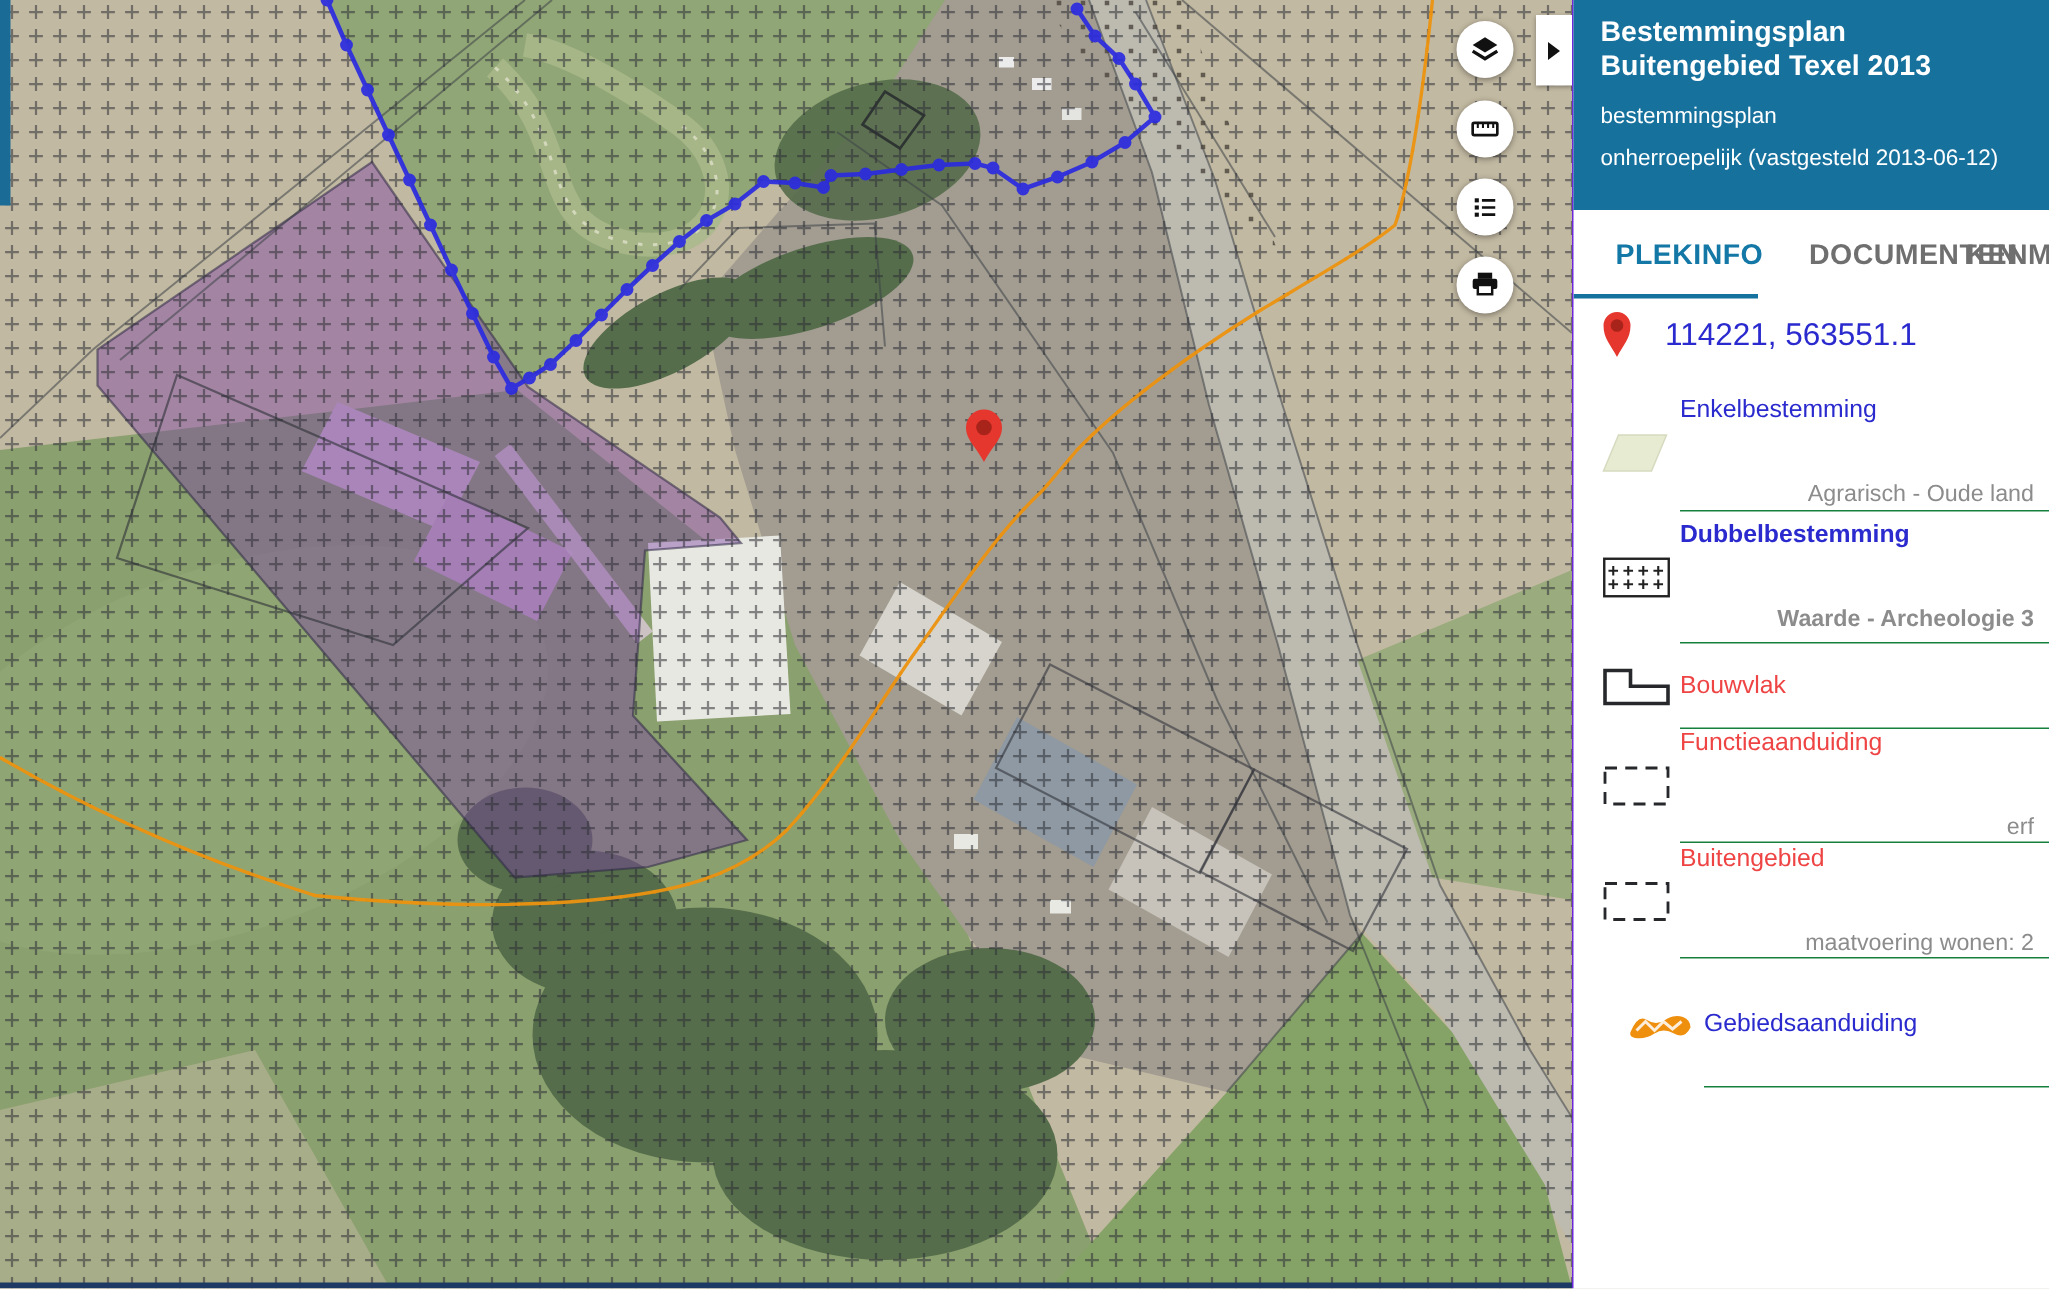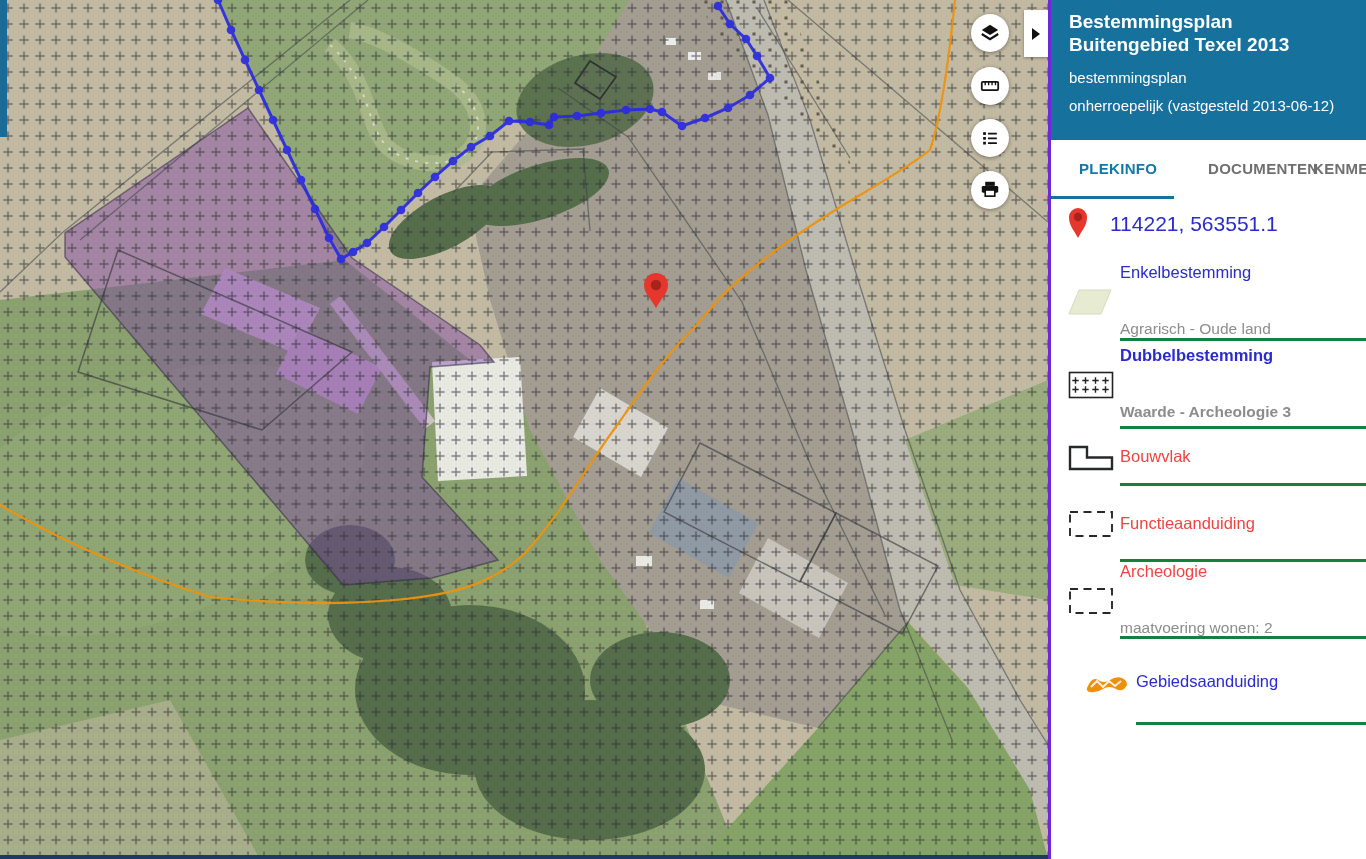--- a/index.html
+++ b/index.html
@@ -15,42 +15,42 @@
              background:#fff; box-shadow:0 1px 4px rgba(0,0,0,.4); cursor:pointer;
              display:flex; align-items:center; justify-content:center; }
   .map-btn svg { width:26px; height:26px; }
 
   #collapse-tab { position:absolute; left:1024px; top:10px; width:24px; height:47px;
                   background:#fff; box-shadow:0 1px 3px rgba(0,0,0,.35);
                   display:flex; align-items:center; justify-content:center; cursor:pointer; }
 
   
   #panel { position:absolute; left:1048px; top:0; width:318px; height:859px;
-           background:#fff; border-left:3px solid #6d28d9; }
+           background:#fff; border-left:1px solid #6d28d9; }
   #panel-header { background:#17719d; color:#fff; padding:10px 18px 0 18px; height:140px; }
   #panel-title { font-size:19px; font-weight:bold; line-height:23px; margin-bottom:8px; }
   .panel-sub { font-size:15px; line-height:28px; font-weight:400; }
 
   #tabs { position:relative; height:60px; white-space:nowrap; overflow:hidden; }
-  .tab { position:absolute; top:20px; font-size:15px; font-weight:bold; letter-spacing:.3px;
+  .tab { position:absolute; top:20px; font-size:19px; font-weight:bold; letter-spacing:.3px;
          color:#6f6f6f; cursor:pointer; text-transform:uppercase; }
   .tab.active { color:#1478a6; }
   #tab-underline { position:absolute; left:0; top:56px; width:123px; height:3px; background:#15719e; }
 
   #coord-row { position:absolute; left:1068px; top:206px; display:flex; align-items:center; }
   #coord-text { margin-left:22px; font-size:21px; color:#2a2ace; margin-top:2px; }
 
   #info-list { position:absolute; left:1048px; top:262px; width:318px; }
   .info-row { display:flex; align-items:center; padding-left:14px; }
   .info-row .icon-col { width:58px; flex:0 0 58px; display:flex; justify-content:center; }
-  .info-row .txt-col { flex:1; border-bottom:3px solid #15803d; height:100%;
+  .info-row .txt-col { flex:1; border-bottom:1px solid #15803d; height:100%;
                        display:flex; flex-direction:column; justify-content:center; padding-right:10px;gap:35px; }
   .row-title { font-size:16.5px; color:#ef4444; line-height:22px; }
   .row-title.link { color:#2a2ace; cursor:pointer; }
-  .row-sub { font-size:15.5px; color:#8c8c8c; line-height:22px; }
+  .row-sub { font-size:15.5px; color:#8c8c8c; line-height:22px;text-align:right; }
 </style>
 </head>
 <body>
 
 <div id="app">
 
   <div id="map">
     <svg width="1048" height="859" viewBox="0 0 1048 859">
       <defs>
         <pattern id="plus" width="16" height="16" patternUnits="userSpaceOnUse">
@@ -263,32 +263,33 @@
       <div class="info-row" style="height: 76px;">
         <div class="icon-col">
           <span style="display:flex">
             <svg width="46" height="28" viewBox="0 0 46 28">
               <rect x="2" y="2" width="42" height="24" fill="none" stroke="#26282b" stroke-width="1.9" stroke-dasharray="8 5.5"></rect>
             </svg>
           </span>
         </div>
         <div class="txt-col">
           <div class="row-title">Functieaanduiding</div>
+          <div class="row-sub">erf</div>
         </div>
       </div>
       <div class="info-row" style="height: 77px;">
         <div class="icon-col">
           <span style="display:flex">
             <svg width="46" height="28" viewBox="0 0 46 28">
               <rect x="2" y="2" width="42" height="24" fill="none" stroke="#26282b" stroke-width="1.9" stroke-dasharray="8 5.5"></rect>
             </svg>
           </span>
         </div>
         <div class="txt-col">
-          <div class="row-title">Archeologie</div>
+          <div class="row-title">Buitengebied</div>
           <div class="row-sub">maatvoering wonen: 2</div>
         </div>
       </div>
       <div class="info-row" style="height: 86px; margin-left: 16px;">
         <div class="icon-col">
           <span style="display:flex">
             <svg width="48" height="30" viewBox="0 0 48 30">
               <path d="M4,21 Q9,9 15,13 T27,13 T39,11 Q44,13 44,18 Q40,26 33,22 T20,22 T7,25 Q3,24 4,21 Z" fill="#ef8f0e"></path>
               <path d="M8,20 L14,14 L20,20 L26,14 L32,19 L38,14" stroke="#fff" stroke-width="2" fill="none" opacity=".85"></path>
             </svg>

